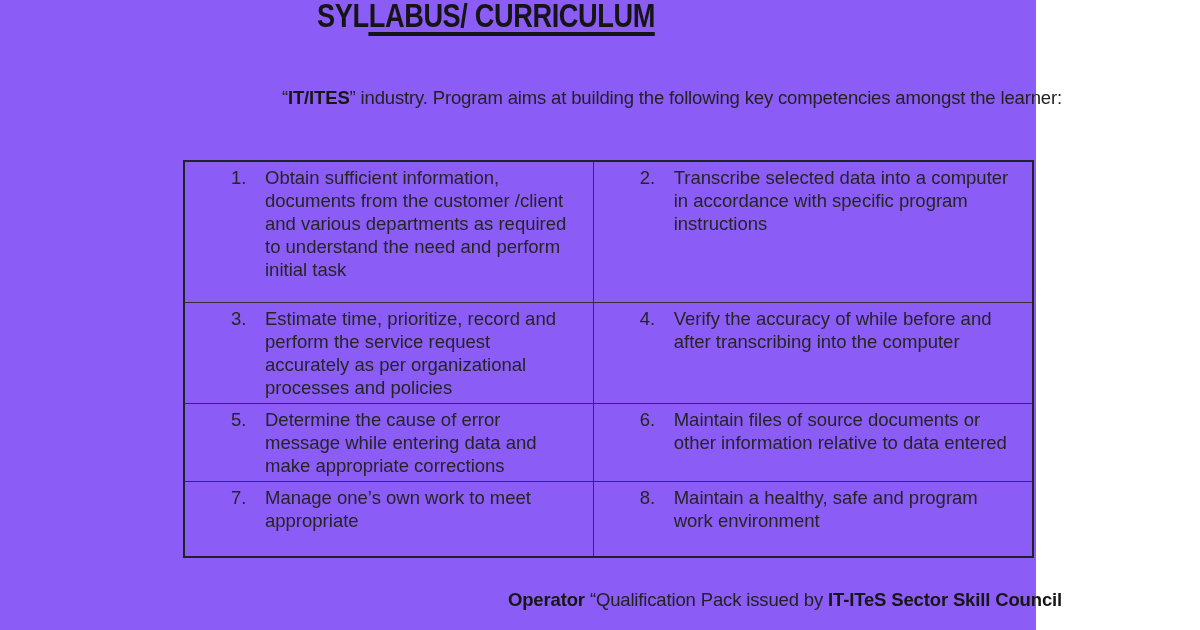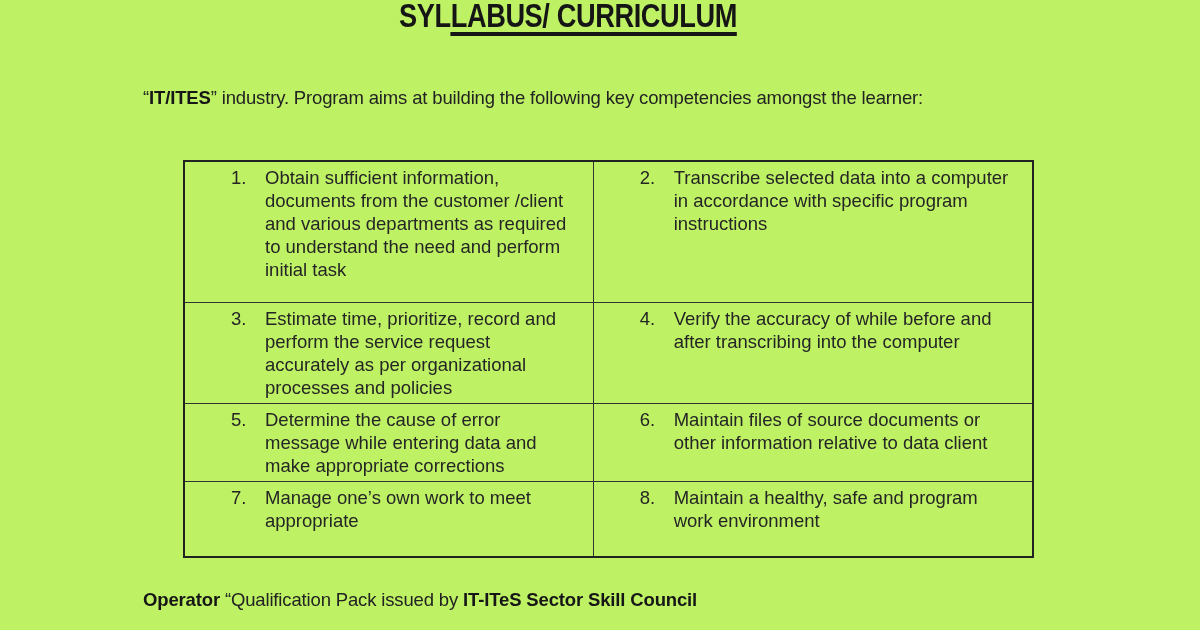--- a/index.html
+++ b/index.html
@@ -10,23 +10,23 @@
     overflow: hidden;
     background: #ffffff;
   }
   body {
     font-family: "Liberation Sans", sans-serif;
     color: #1c1c1c;
     position: relative;
   }
   .page {
     position: relative;
-    width: 1200px;
+    width: 1036px;
     height: 630px;
-    background: #bef264;
+    background: #8b5cf6;
   }
 
   
   .doc-title {
     position: absolute;
     top: -4px;
     left: 0;
     width: 100%;
     text-align: center;
     font-size: 34px;
@@ -55,21 +55,21 @@
     letter-spacing: -0.15px;
     color: #222222;
   }
   .para .pline {
     text-align: justify;
   }
   .para .pline.stretch {
     text-align-last: justify;
   }
   .para .pline.lastline {
-    text-align: left;
+    text-align: right;
   }
   .bold { font-weight: 700; color: #161616; }
 
   #intro-paragraph { top: 84px; }
   #outro-paragraph { top: 586px; }
 
   
   .comp-table {
     position: absolute;
     top: 160px;
@@ -158,21 +158,21 @@
       <tr class="r3">
         <td>
           <div class="item">
             <span class="num">5.</span>
             <span class="txt">Determine the cause of error message while entering data and make appropriate corrections</span>
           </div>
         </td>
         <td>
           <div class="item">
             <span class="num">6.</span>
-            <span class="txt">Maintain files of source documents or other information relative to data client</span>
+            <span class="txt">Maintain files of source documents or other information relative to data entered</span>
           </div>
         </td>
       </tr>
       <tr class="r4">
         <td>
           <div class="item">
             <span class="num">7.</span>
             <span class="txt">Manage one’s own work to meet appropriate</span>
           </div>
         </td>

